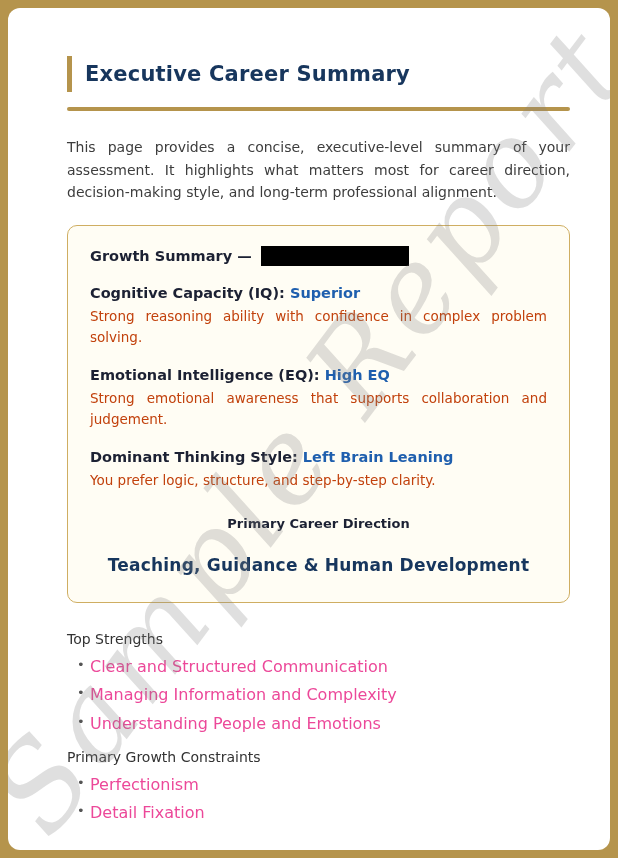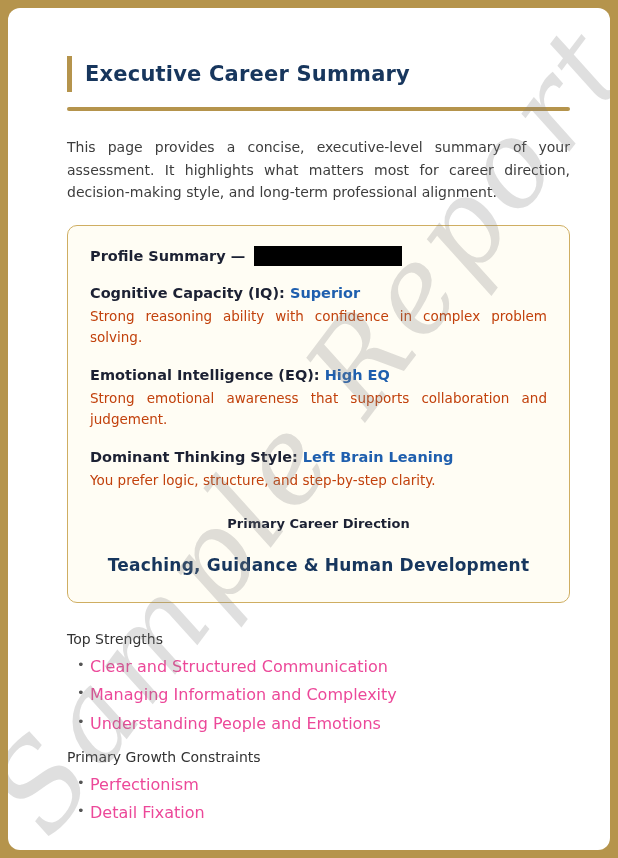--- a/index.html
+++ b/index.html
@@ -156,21 +156,21 @@
     <div class="title-row">
       <div class="title-bar"></div>
       <h1 class="page-title">Executive Career Summary</h1>
     </div>
     <hr class="title-rule">
 
     <p class="intro">This page provides a concise, executive-level summary of your assessment. It highlights what matters most for career direction, decision-making style, and long-term professional alignment.</p>
 
     <div class="profile-box">
       <div class="box-heading">
-        <span>Profile Summary —</span>
+        <span>Growth Summary —</span>
         <span class="redacted"></span>
       </div>
 
       <div class="trait">
         <div class="trait-title">
           <span class="trait-label">Cognitive Capacity (IQ):</span>
           <span class="trait-value">Superior</span>
         </div>
         <div class="trait-desc">Strong reasoning ability with confidence in complex problem solving.</div>
       </div>

